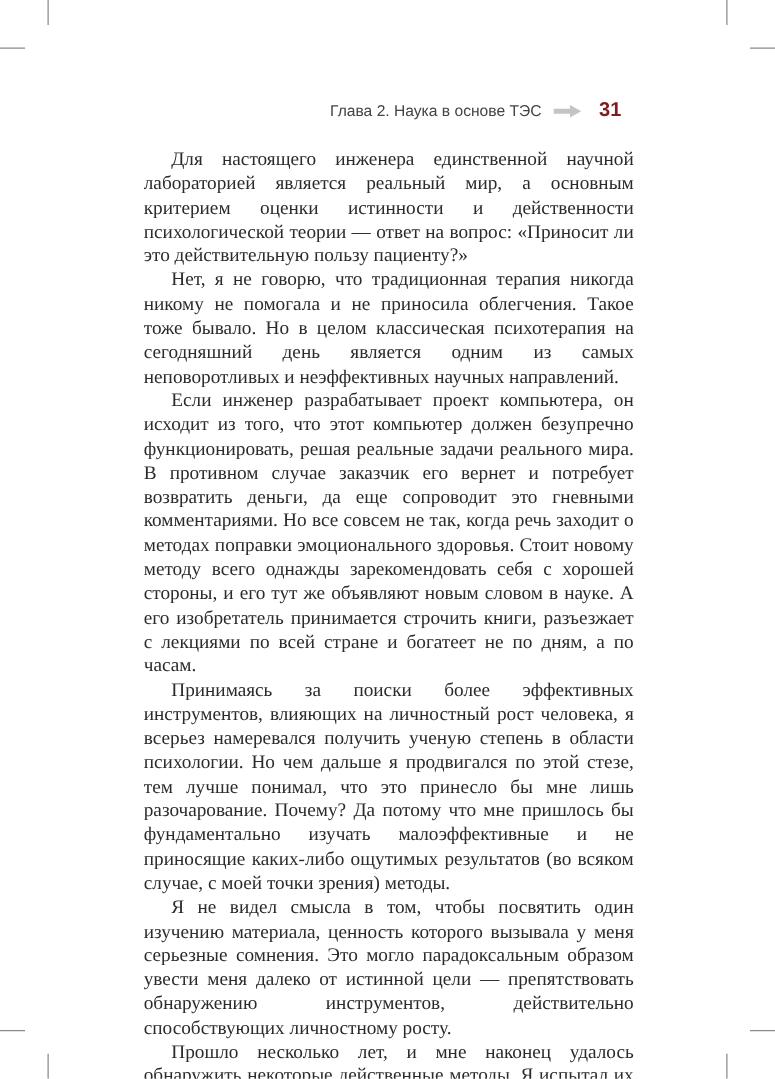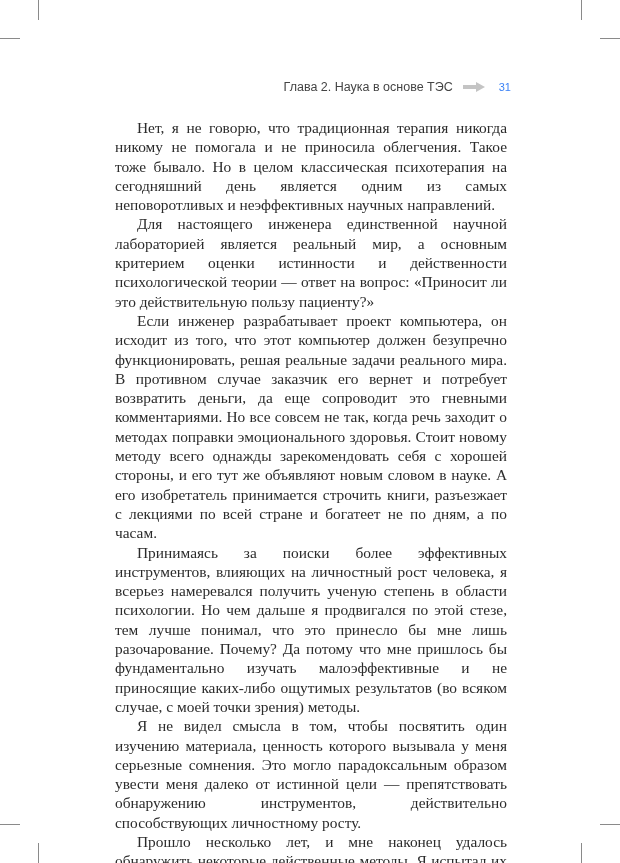--- a/index.html
+++ b/index.html
@@ -3,36 +3,36 @@
 <meta charset="utf-8">
 <style>
   html, body { margin: 0; padding: 0; }
   body {
     width: 620px; height: 863px; background: #ffffff; position: relative; overflow: hidden;
   }
   .crop { position: absolute; background: #8a8a8a; }
   .crop.v { width: 1px; height: 20px; }
   .crop.h { height: 1px; width: 20px; }
   .running-head {
-    position: absolute; top: 80px; right: 109px;
+    position: absolute; top: 80px; right: 123px;
     display: flex; align-items: center;
     font-family: "Liberation Sans", sans-serif; font-size: 12.5px; color: #444;
   }
   .running-head .arrow {
     margin-left: 10px; margin-right: 12px; width: 24px; height: 10px; position: relative;
   }
   .running-head .arrow::before {
     content: ""; position: absolute; left: 0; top: 3px; width: 14px; height: 4px; background: #c4c4c4;
   }
   .running-head .arrow::after {
     content: ""; position: absolute; left: 13px; top: 0; width: 0; height: 0;
     border-top: 5px solid transparent; border-bottom: 5px solid transparent; border-left: 9px solid #c4c4c4;
   }
   .page-number {
-    font-family: "Liberation Sans", sans-serif; font-weight: normal; font-size: 11px; color: #3b82f6;
+    font-family: "Liberation Sans", sans-serif; font-weight: bold; font-size: 16px; color: #7f1d1d;
   }
   .body-text {
     position: absolute; left: 115px; top: 118px; width: 392px;
     font-family: "Liberation Serif", serif; font-size: 15.4px; line-height: 19.3px; color: #2b2b2b;
     text-align: justify; hyphens: manual;
   }
   .body-text p { margin: 0; text-indent: 22px; }
 </style>
 </head>
 <body>
@@ -46,19 +46,19 @@
 <div class="crop h" style="left:600px; top:824px;"></div>
 <div class="crop v" style="left:581px; top:843px;"></div>
 
 <div class="running-head">
   <span>Глава 2. Наука в основе ТЭС</span>
   <span class="arrow"></span>
   <span class="page-number">31</span>
 </div>
 
 <div class="body-text">
+  <p>Для настоящего инженера единственной научной лабораторией является реальный мир, а основным критерием оценки истинности и действенности психологической теории — ответ на вопрос: «Приносит ли это действительную пользу пациенту?»</p>
   <p>Нет, я не говорю, что традиционная терапия никогда никому не помогала и не приносила облегчения. Такое тоже бывало. Но в целом классическая психотерапия на сегодняшний день является одним из самых неповоротливых и неэффективных научных направлений.</p>
-  <p>Для настоящего инженера единственной научной лабораторией является реальный мир, а основным критерием оценки истинности и действенности психологической теории — ответ на вопрос: «Приносит ли это действительную пользу пациенту?»</p>
   <p>Если инженер разрабатывает проект компьютера, он исходит из того, что этот компьютер должен безупречно функционировать, решая реальные задачи реального мира. В противном случае заказчик его вернет и потребует возвратить деньги, да еще сопроводит это гневными комментариями. Но все совсем не так, когда речь заходит о методах поправки эмоционального здоровья. Стоит новому методу всего однажды зарекомендовать себя с хорошей стороны, и его тут же объявляют новым словом в науке. А его изобретатель принимается строчить книги, разъезжает с лекциями по всей стране и богатеет не по дням, а по часам.</p>
   <p>Принимаясь за поиски более эффективных инструментов, влияющих на личностный рост человека, я всерьез намеревался получить ученую степень в области психологии. Но чем дальше я продвигался по этой стезе, тем лучше понимал, что это принесло бы мне лишь разочарование. Почему? Да потому что мне пришлось бы фундаментально изучать малоэффективные и не приносящие каких-либо ощутимых результатов (во всяком случае, с моей точки зрения) методы.</p>
   <p>Я не видел смысла в том, чтобы посвятить один изучению материала, ценность которого вызывала у меня серьезные сомнения. Это могло парадоксальным образом увести меня далеко от истинной цели — препятствовать обнаружению инструментов, действительно способствующих личностному росту.</p>
   <p>Прошло несколько лет, и мне наконец удалось обнаружить некоторые действенные методы. Я испытал их на себе и поделился знаниями с другими людьми. Как оказалось, ни один из них не был прежде описан в книгах по психологии — несмотря на то, что при правильном применении все они вполне приемлемы и эффективны.</p>
 </div>
 
 </body></html>

